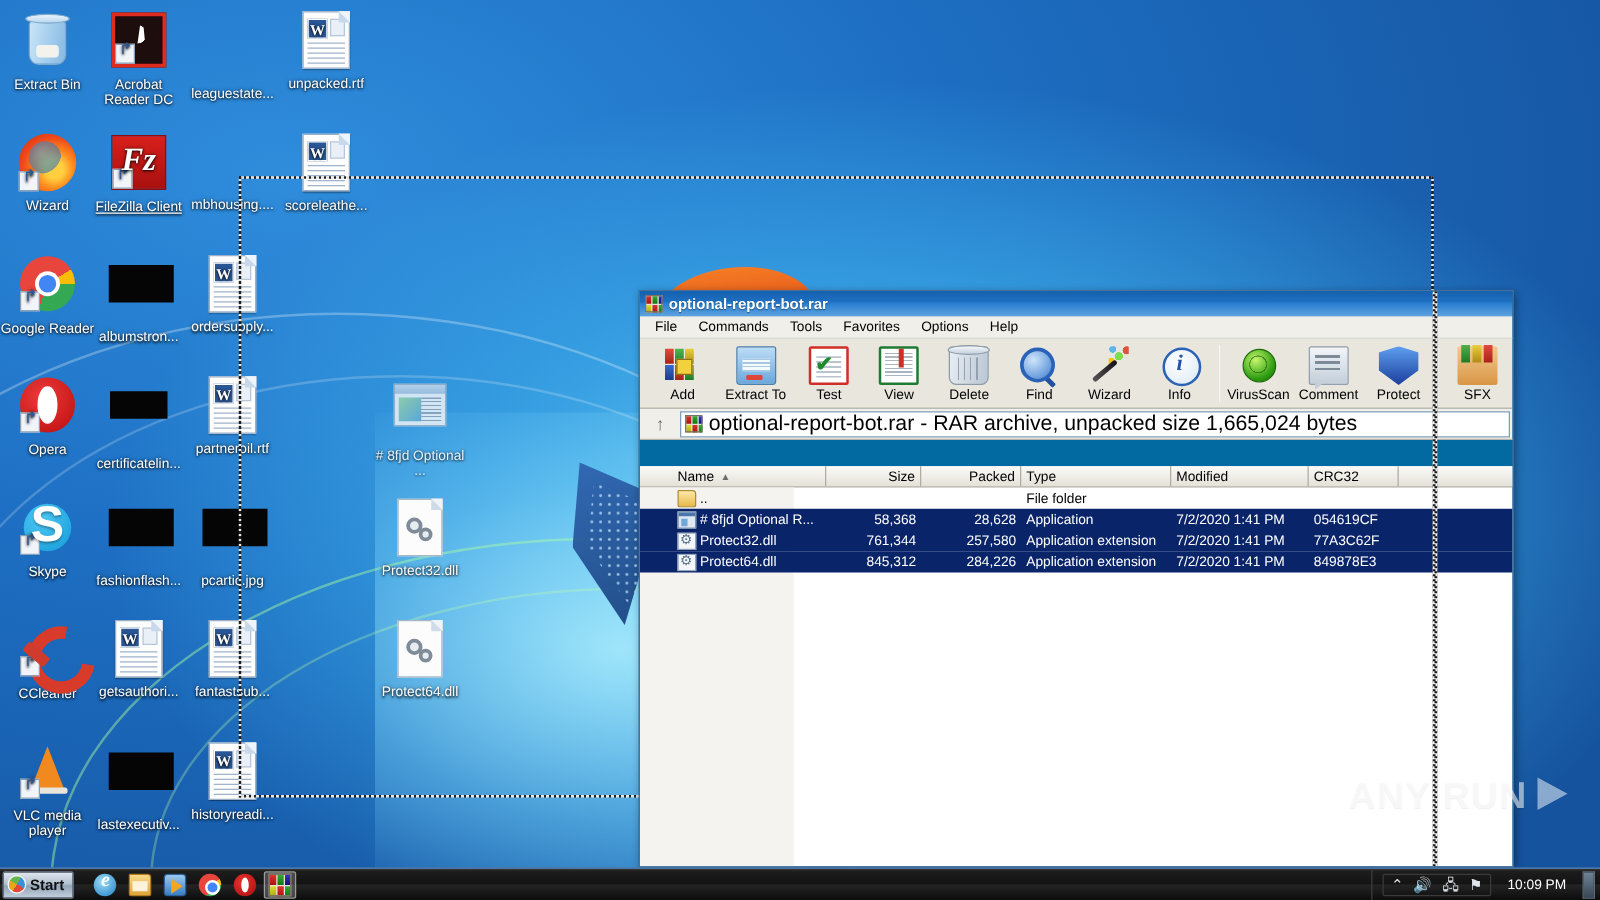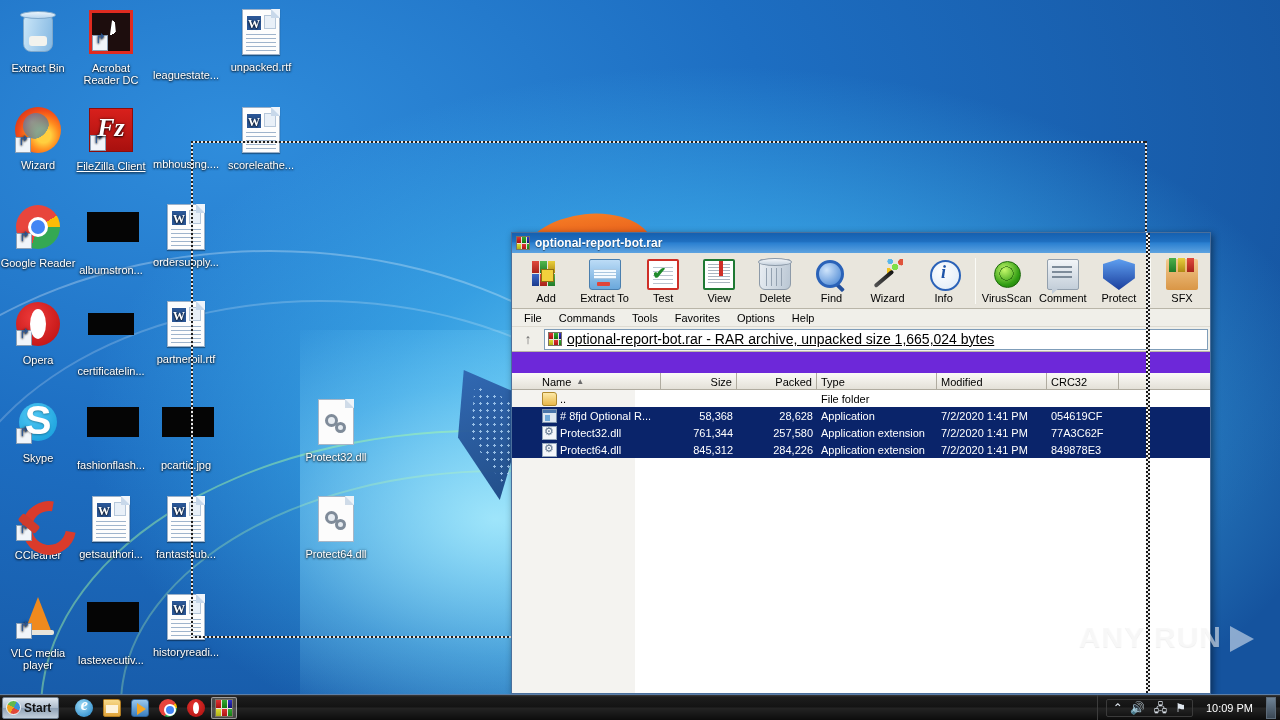--- a/index.html
+++ b/index.html
@@ -109,21 +109,21 @@
                 linear-gradient(#fff,#fff);
      -webkit-mask:radial-gradient(circle at 30% 28%,#000 0 30%,transparent 31%);
      clip-path:polygon(45% 0,60% 0,70% 55%,95% 70%,20% 70%,38% 100%,20% 96%);}
 
   
   .dashline{position:absolute;background-image:repeating-linear-gradient(90deg,#202020 0 2px,#e8e8e8 2px 4px);}
   .dashline.v{background-image:repeating-linear-gradient(180deg,#202020 0 2px,#e8e8e8 2px 4px);}
 
   
   #winrar{position:absolute;left:511px;top:232px;width:700px;height:462px;
-     border:1px solid #4a6f9c;background:#6d28d9;overflow:hidden;
+     border:1px solid #4a6f9c;background:#0369a1;overflow:hidden;
      box-shadow:2px 2px 7px rgba(0,0,0,.45);}
   #titlebar{height:20px;background:linear-gradient(180deg,#1560b0 0%,#1f6fc0 42%,#2a7fd0 50%,#5ea3e0 100%);
      display:flex;align-items:center;padding-left:4px;color:#fff;}
   #titlebar .tico{width:14px;height:14px;margin-right:5px;flex:0 0 auto;}
   .rarico{width:14px;height:14px;display:block;
      background:
        linear-gradient(#d33,#a11) no-repeat 0 0/4px 6px,
        linear-gradient(#3a3,#171) no-repeat 5px 0/4px 6px,
        linear-gradient(#33c,#117) no-repeat 10px 0/4px 6px,
        linear-gradient(#dd3,#aa1) no-repeat 0 7px/4px 6px,
@@ -194,21 +194,21 @@
   .ic-protect{background:linear-gradient(#5e9ff0,#1b3e9c);clip-path:polygon(50% 0,100% 16%,100% 62%,50% 100%,0 62%,0 16%);border-radius:2px;}
   .ic-sfx{background:linear-gradient(#f3c98e,#d99646);border-radius:2px;}
   .ic-sfx:after{content:"";position:absolute;left:3px;top:-1px;right:3px;height:14px;
      background:linear-gradient(#4fb04a,#1f7a28) no-repeat 0 0/7px 14px,
        linear-gradient(#e8cf3c,#b08a13) no-repeat 9px 0/7px 14px,
        linear-gradient(#e04a3d,#a8221a) no-repeat 18px 0/7px 14px;}
 
   #addrbar{height:25px;background:#f0efe9;display:flex;align-items:center;padding:0 2px;border-bottom:1px solid #b9b5a8;gap:2px;}
   #upbtn{width:28px;height:21px;display:flex;align-items:center;justify-content:center;color:#6b6b6b;font-size:14px;}
   #addrfield{flex:1;height:21px;background:#fff;border:1px solid #7f9db9;display:flex;align-items:center;padding:0 3px;gap:5px;}
-  #addrfield .txt{font-size:14px;color:#000;white-space:nowrap;text-decoration:underline;}
+  #addrfield .txt{font-size:17px;color:#000;white-space:nowrap;}
 
   
   #listwrap{position:absolute;left:0;top:140px;right:0;bottom:0;background:#fff;}
   #colhdr{display:flex;height:17px;background:linear-gradient(#fbfaf7,#e4e1d8);border-bottom:1px solid #b0aca0;}
   #colhdr div{border-right:1px solid #b0aca0;font-size:11px;color:#000;padding:1px 4px 0;
      display:flex;align-items:center;overflow:hidden;white-space:nowrap;}
   .c-name{width:123px;margin-left:26px;}
   .c-size{width:76px;justify-content:flex-end;}
   .c-packed{width:80px;justify-content:flex-end;}
   .c-type{width:120px;}
@@ -226,21 +226,21 @@
   .fi.app:after{content:"";position:absolute;left:0;right:0;top:0;height:3px;background:#4a76ab;}
   .fi.app:before{content:"";position:absolute;left:2px;top:5px;width:5px;height:6px;background:#6fa8d8;}
   .fi.dll{background:#f3f6fa;border:1px solid #93a6bb;position:relative;}
   .fi.dll:after{content:"⚙";position:absolute;left:1px;top:-2px;font-size:11px;color:#5d738c;}
   #namecolbg{position:absolute;left:0;top:17px;width:123px;bottom:0;background:#f4f3f0;}
   
   #hatch{position:absolute;left:634px;top:0;width:4px;height:462px;z-index:40;
      background-image:repeating-conic-gradient(#1a1a1a 0 25%, #f2f2f2 0 50%);background-size:4px 4px;}
 
   
-  #wmark{position:absolute;right:18px;top:620px;display:flex;align-items:flex-end;gap:6px;
+  #wmark{position:absolute;right:18px;top:620px;display:flex;align-items:flex-start;gap:6px;
      font:bold 30px "Liberation Sans",sans-serif;color:rgba(255,255,255,.55);
      text-shadow:0 1px 1px rgba(0,0,0,.07);letter-spacing:1px;pointer-events:none;z-index:30;}
   #wmark .play{width:34px;height:30px;position:relative;}
   #wmark .play:after{content:"";position:absolute;left:2px;top:2px;border-style:solid;
      border-width:13px 0 13px 24px;border-color:transparent transparent transparent rgba(255,255,255,.5);}
 
   
   #taskbar{position:absolute;left:0;bottom:0;width:1280px;height:26px;
      background:linear-gradient(180deg,#3a3a3a 0%,#1d1d1d 8%,#131313 48%,#242424 52%,#0c0c0c 100%);
      border-top:1px solid #5d7fa8;display:flex;align-items:center;z-index:50;}
@@ -418,20 +418,30 @@
           <div class="ln" style="top:28px"></div>
           <div class="ln" style="top:32px"></div>
           <div class="ln" style="top:36px"></div>
           <div class="ln" style="top:40px"></div>
           <div class="sq"></div>
           <div class="w">W</div>
         </div>
       </div>
     <span class="lbl">partneroil.rtf</span>
   </div>
+  <div class="dicon" style="left:298px;top:300px;opacity:.85;">
+    <div class="gfx">
+        <div class="appico">
+          <div class="tb"></div>
+          <div class="im"></div>
+          <div class="tx"></div>
+        </div>
+      </div>
+    <span class="lbl"># 8fjd Optional ...</span>
+  </div>
 
   <div class="dicon" style="left:0px;top:398px;">
     <div class="gfx">
         <div class="skype">
           <span class="shc"></span>
         </div>
       </div>
     <span class="lbl">Skype</span>
   </div>
   <div class="dicon" style="left:73px;top:398px;">
@@ -541,82 +551,82 @@
 
 <div id="winrar">
 
   <div id="titlebar">
     <span class="tico">
         <i class="rarico"></i>
       </span>
     <span class="ttl">optional-report-bot.rar</span>
   </div>
 
-  <div id="toolbar">
-    <div class="tbtn">
-      <span class="ic ic-add"></span>
-      <span class="tl">Add</span>
-    </div>
-    <div class="tbtn" style="width:62px">
-      <span class="ic ic-extract"></span>
-      <span class="tl">Extract To</span>
-    </div>
-    <div class="tbtn">
-      <span class="ic ic-test"></span>
-      <span class="tl">Test</span>
-    </div>
-    <div class="tbtn">
-      <span class="ic ic-view"></span>
-      <span class="tl">View</span>
-    </div>
-    <div class="tbtn">
-      <span class="ic ic-delete"></span>
-      <span class="tl">Delete</span>
-    </div>
-    <div class="tbtn">
-      <span class="ic ic-find"></span>
-      <span class="tl">Find</span>
-    </div>
-    <div class="tbtn">
-      <span class="ic ic-wizard"></span>
-      <span class="tl">Wizard</span>
-    </div>
-    <div class="tbtn">
-      <span class="ic ic-info"></span>
-      <span class="tl">Info</span>
-    </div>
-    <span class="tsep"></span>
-    <div class="tbtn">
-      <span class="ic ic-vs"></span>
-      <span class="tl">VirusScan</span>
-    </div>
-    <div class="tbtn">
-      <span class="ic ic-comment"></span>
-      <span class="tl">Comment</span>
-    </div>
-    <div class="tbtn">
-      <span class="ic ic-protect"></span>
-      <span class="tl">Protect</span>
-    </div>
-    <span class="tsep"></span>
-    <div class="tbtn">
-      <span class="ic ic-sfx"></span>
-      <span class="tl">SFX</span>
-    </div>
-  </div>
-
   <div id="menubar">
     <span>File</span>
     <span>Commands</span>
     <span>Tools</span>
     <span>Favorites</span>
     <span>Options</span>
     <span>Help</span>
   </div>
 
+  <div id="toolbar">
+    <div class="tbtn">
+      <span class="ic ic-add"></span>
+      <span class="tl">Add</span>
+    </div>
+    <div class="tbtn" style="width:62px">
+      <span class="ic ic-extract"></span>
+      <span class="tl">Extract To</span>
+    </div>
+    <div class="tbtn">
+      <span class="ic ic-test"></span>
+      <span class="tl">Test</span>
+    </div>
+    <div class="tbtn">
+      <span class="ic ic-view"></span>
+      <span class="tl">View</span>
+    </div>
+    <div class="tbtn">
+      <span class="ic ic-delete"></span>
+      <span class="tl">Delete</span>
+    </div>
+    <div class="tbtn">
+      <span class="ic ic-find"></span>
+      <span class="tl">Find</span>
+    </div>
+    <div class="tbtn">
+      <span class="ic ic-wizard"></span>
+      <span class="tl">Wizard</span>
+    </div>
+    <div class="tbtn">
+      <span class="ic ic-info"></span>
+      <span class="tl">Info</span>
+    </div>
+    <span class="tsep"></span>
+    <div class="tbtn">
+      <span class="ic ic-vs"></span>
+      <span class="tl">VirusScan</span>
+    </div>
+    <div class="tbtn">
+      <span class="ic ic-comment"></span>
+      <span class="tl">Comment</span>
+    </div>
+    <div class="tbtn">
+      <span class="ic ic-protect"></span>
+      <span class="tl">Protect</span>
+    </div>
+    <span class="tsep"></span>
+    <div class="tbtn">
+      <span class="ic ic-sfx"></span>
+      <span class="tl">SFX</span>
+    </div>
+  </div>
+
   <div id="addrbar">
     <div id="upbtn">↑</div>
     <div id="addrfield">
       <span class="tico">
           <i class="rarico"></i>
         </span>
       <span class="txt">optional-report-bot.rar - RAR archive, unpacked size 1,665,024 bytes</span>
     </div>
   </div>
 

